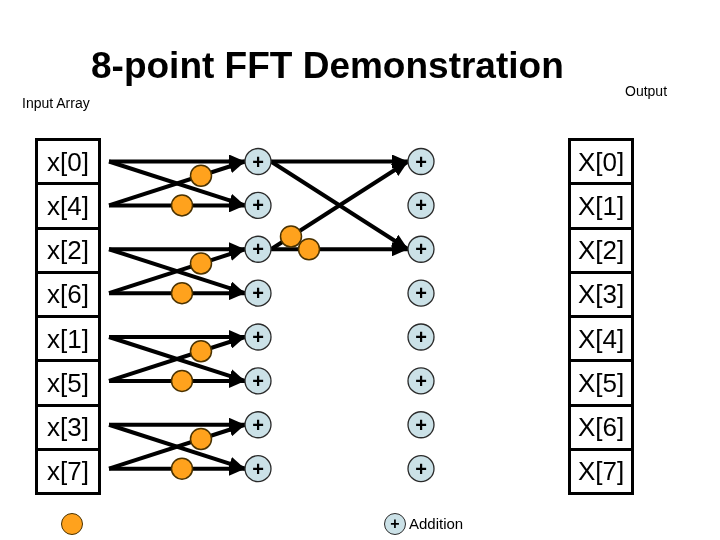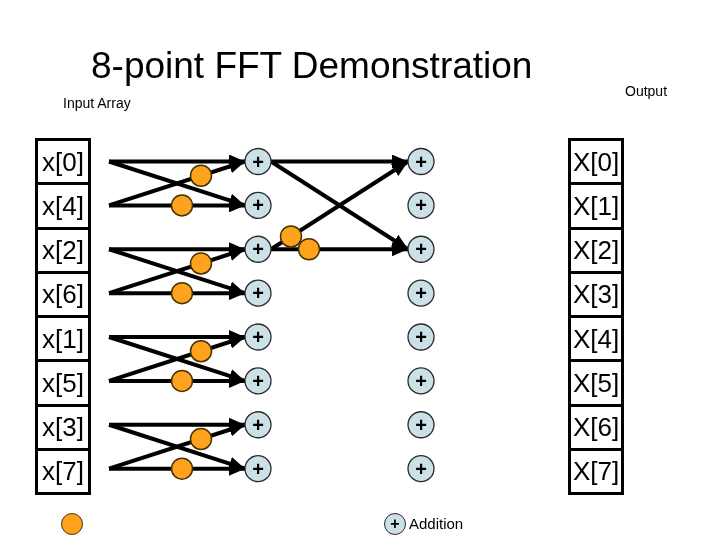--- a/index.html
+++ b/index.html
@@ -2,28 +2,28 @@
 <html><head>
 <meta charset="utf-8">
 <style>
   html,body{margin:0;padding:0;background:#fff;}
   #slide{
     position:relative;width:720px;height:540px;background:#ffffff;
     font-family:"Liberation Sans",sans-serif;overflow:hidden;color:#000;
   }
   .title{
     position:absolute;left:91px;top:47px;font-size:37px;line-height:1.05;
-    white-space:nowrap;color:#000;
+    white-space:nowrap;color:#000;font-weight:bold;
   }
   .small-label{position:absolute;font-size:14px;line-height:1.1;color:#000;}
-  #input-label{left:22px;top:96px;margin-left:41px;}
+  #input-label{left:22px;top:96px;}
   #output-label{left:625px;top:84px;}
   #diagram{position:absolute;left:0;top:0;}
   .array-col{
-    position:absolute;top:138px;width:56px;height:357px;box-sizing:border-box;
+    position:absolute;top:138px;width:66px;height:357px;box-sizing:border-box;
     border:3px solid #000;background:#fff;display:flex;flex-direction:column;
   }
   #input-col{left:35px;}
   #output-col{left:568px;}
   .cell{
     flex:1;display:flex;align-items:center;justify-content:center;
     font-size:26px;line-height:1;border-bottom:3px solid #000;box-sizing:border-box;
     background:#fff;
   }
   .cell:last-child{border-bottom:none;}

